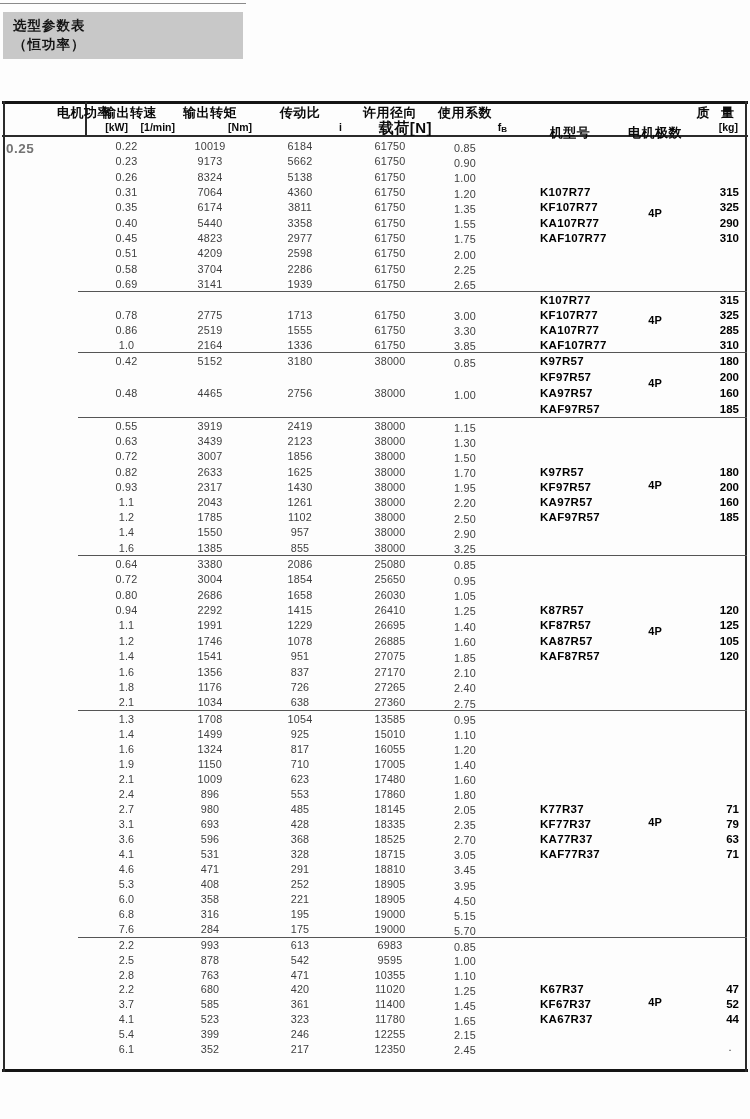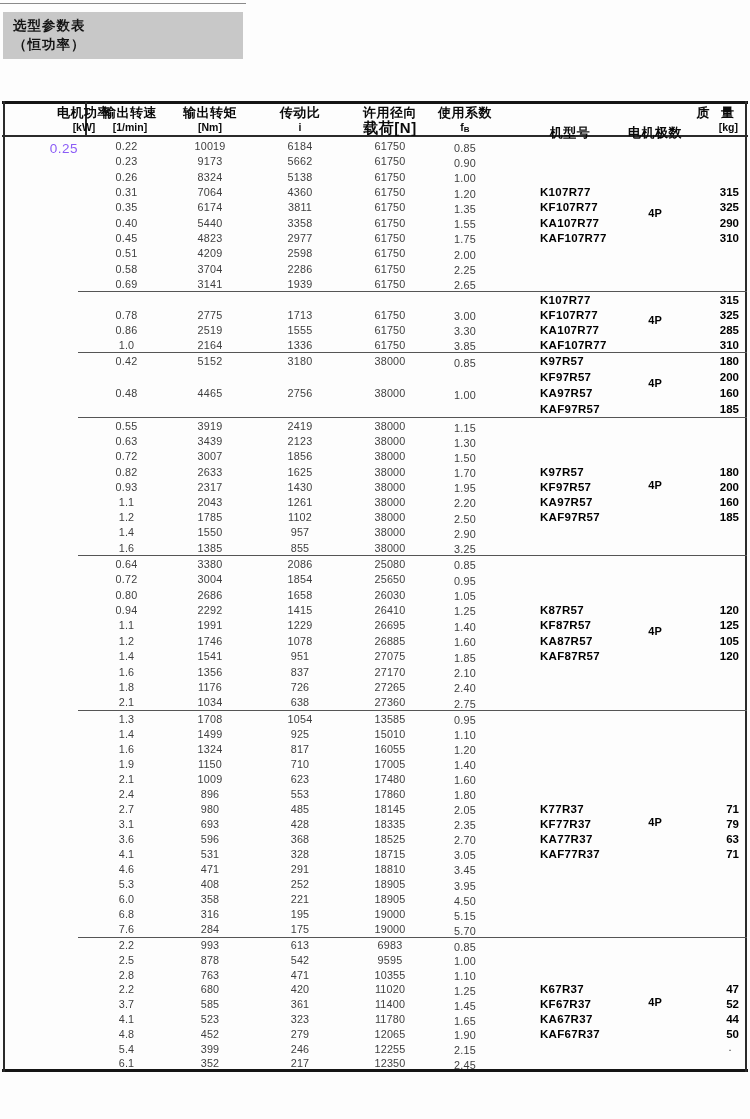--- a/index.html
+++ b/index.html
@@ -20,38 +20,38 @@
   .l-top    { position:absolute; left:2px;   top:101px;  width:746px; height:3px;  background:#151515; }
   .l-head   { position:absolute; left:2px;   top:135px;  width:746px; height:2px;  background:#2a2a2a; }
   .l-bottom { position:absolute; left:2px;   top:1069px; width:746px; height:3px;  background:#151515; }
   .l-left   { position:absolute; left:3px;   top:101px;  width:2px;   height:971px; background:#2a2a2a; }
   .l-right  { position:absolute; left:745px; top:101px;  width:1.5px; height:971px; background:#2a2a2a; }
   .l-col1   { position:absolute; left:85px;  top:102px;  width:1.5px; height:34px;  background:#2a2a2a; }
   
   .thead { position:absolute; left:0; top:103px; width:747px; height:33px; }
   .hc { position:absolute; top:2px; text-align:center; color:#0a0a0a; }
   .hc .h1 { font-weight:700; font-size:13px; line-height:16px; letter-spacing:0.5px; }
-  .hc .h2 { font-weight:700; font-size:10.5px; line-height:13px; }
+  .hc .h2 { font-weight:700; font-size:10.5px; line-height:13px;text-align:right; }
   .hc4 .h2 { font-size:15px; letter-spacing:0.5px; }
   .hc.mid .h1 { padding-top:20px; }
   .hc8 { text-align:right; padding-right:4px; }
   .hc8 .h1 { letter-spacing:4px; }
   .sub { font-size:8px; vertical-align:-1px; }
   .hc0 { left:0;    width:88px;margin-left:40px; }
   .hc1 { left:85px; width:90px; }
   .hc2 { left:168px;width:84px; }
   .hc3 { left:258px;width:84px; }
   .hc4 { left:348px;width:84px; }
   .hc5 { left:423px;width:84px; }
   .hc6 { left:520px;width:100px; }
   .hc7 { left:605px;width:100px; }
   .hc8 { left:682px;width:60px; }
   
-  .power { position:absolute; left:6px; top:141px; width:72px; text-align:right;
-           font-weight:400; font-size:13.5px; color:#8b5cf6; letter-spacing:0.5px; }
+  .power { position:absolute; left:6px; top:141px; width:72px; text-align:left;
+           font-weight:700; font-size:13.5px; color:#737373; letter-spacing:0.5px; }
   
   .tbody { position:absolute; left:78px; top:138.5px; width:669px; }
   .group { position:relative; border-bottom:1px solid #555; }
   .group.last { border-bottom:none; }
   .line { display:grid; grid-template-columns:97px 70px 110px 70px 80px 123px 54px 65px;
           height:var(--lh); align-items:center; }
   .cd { text-align:center; font-size:10.8px; color:#3e3e3e; letter-spacing:0.2px; }
   .cfb { position:relative; top:1.5px; }
   .cm { font-weight:700; font-size:11.5px; color:#000; padding-left:35px; letter-spacing:0.3px; white-space:nowrap; }
   .cw { font-weight:700; font-size:11.5px; color:#000; text-align:right; padding-right:8px; }
@@ -712,30 +712,20 @@
           <div class="cd">4.1</div>
           <div class="cd">523</div>
           <div class="cd">323</div>
           <div class="cd">11780</div>
           <div class="cd cfb">1.65</div>
           <div class="cm">KA67R37</div>
           <div></div>
           <div class="cw">44</div>
         </div>
         <div class="line">
-          <div class="cd">4.8</div>
-          <div class="cd">452</div>
-          <div class="cd">279</div>
-          <div class="cd">12065</div>
-          <div class="cd cfb">1.90</div>
-          <div class="cm">KAF67R37</div>
-          <div></div>
-          <div class="cw">50</div>
-        </div>
-        <div class="line">
           <div class="cd">5.4</div>
           <div class="cd">399</div>
           <div class="cd">246</div>
           <div class="cd">12255</div>
           <div class="cd cfb">2.15</div>
           <div class="cm"></div>
           <div></div>
           <div class="cw"></div>
         </div>
         <div class="line">

